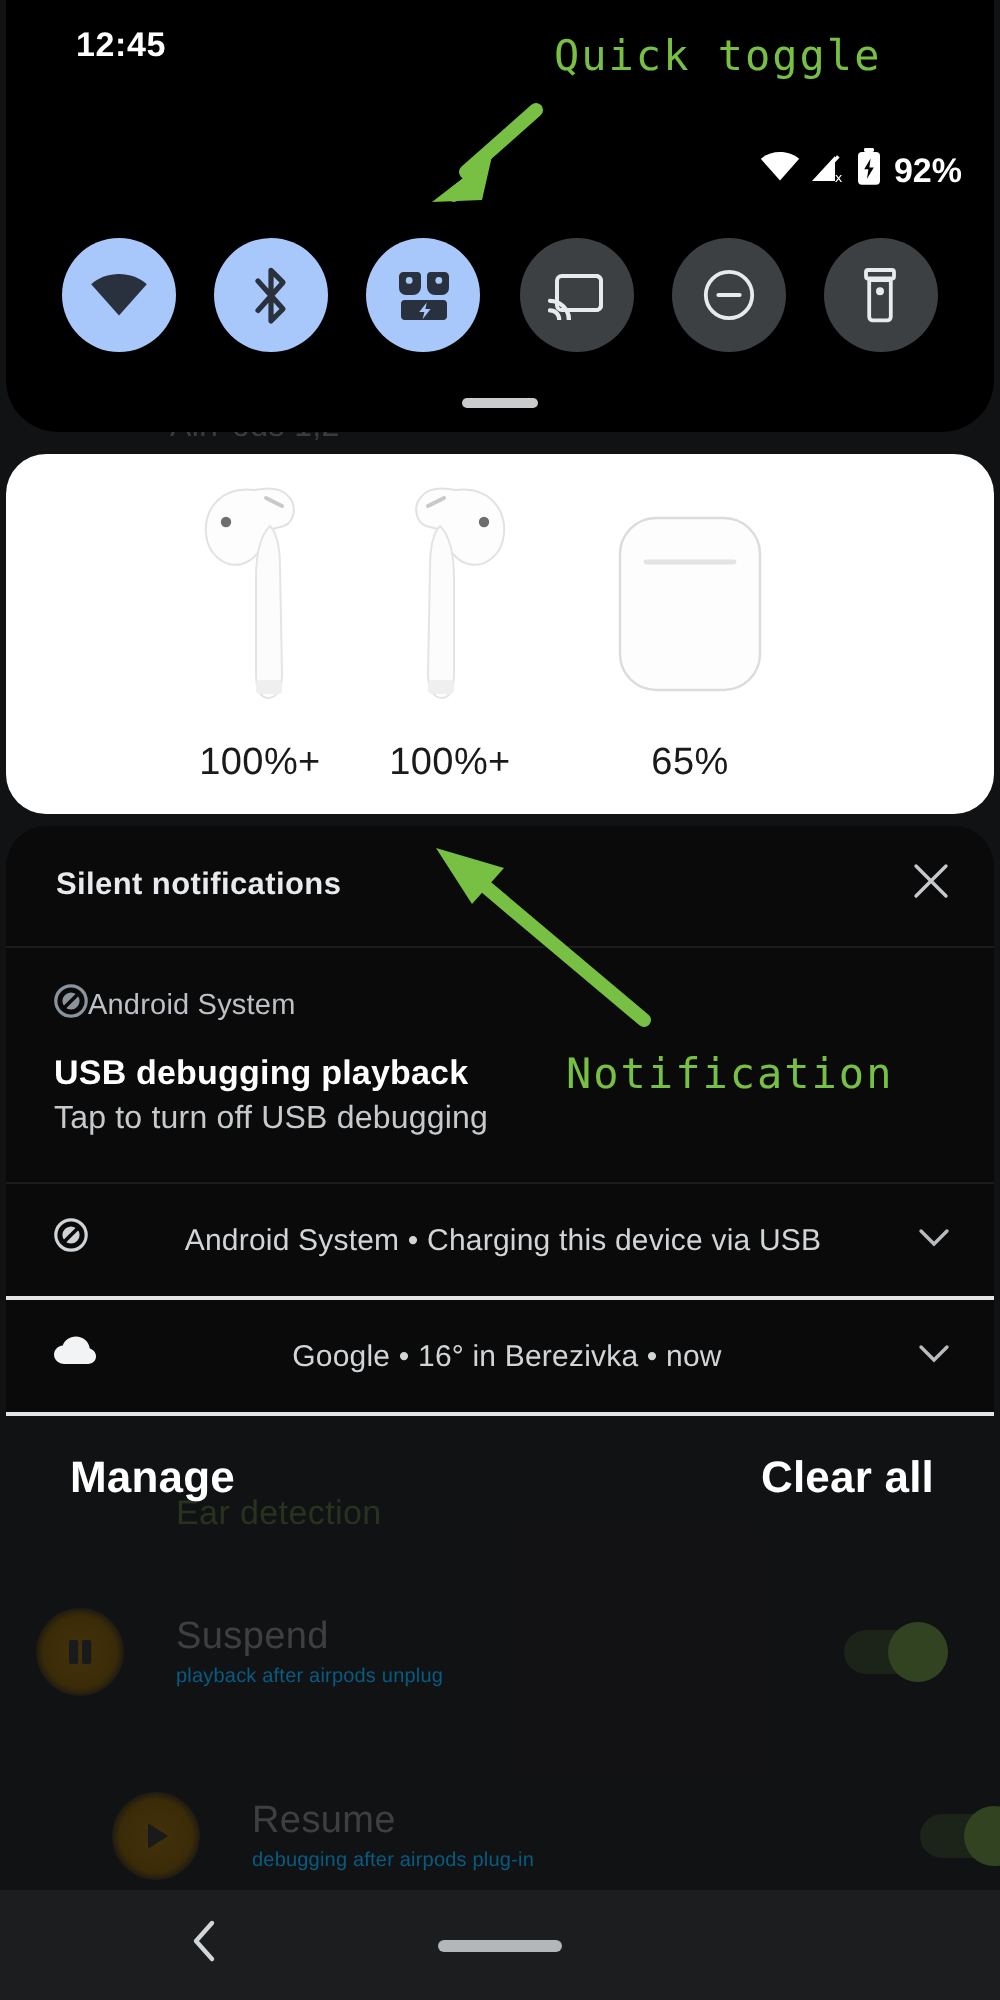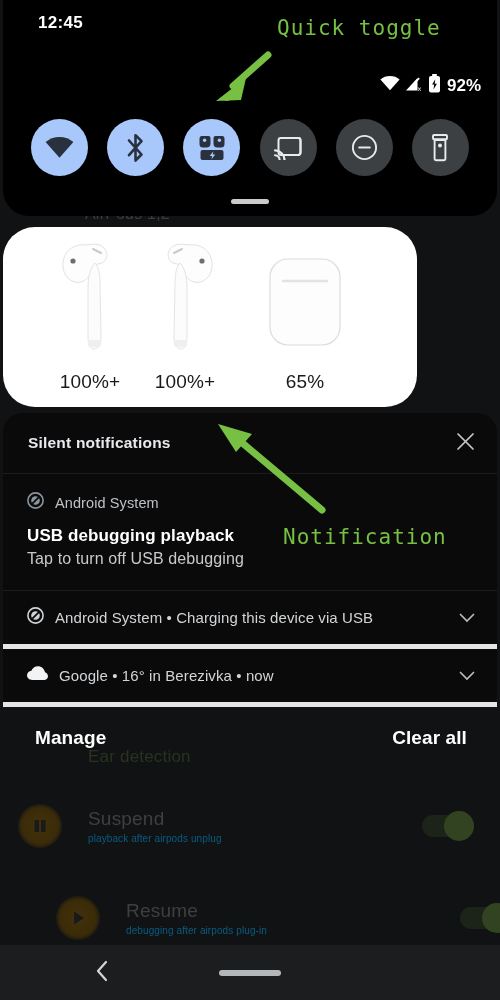--- a/index.html
+++ b/index.html
@@ -74,22 +74,22 @@
   }
   .tile.on  { background:#a8c7fa; }
   .tile.off { background:#3c4043; }
   #qs-handle {
     position:absolute; left:50%; transform:translateX(-50%); bottom:12px;
     width:38px; height:5px; border-radius:3px; background:#c9cbcd;
   }
 
   
   #pods-card {
-    position:absolute; left:3px; top:227px; width:414px; height:180px;
-    background:#fff; border-radius:32px;
+    position:absolute; left:3px; top:227px; width:494px; height:180px;
+    background:#fff; border-radius:20px;
     display:flex; align-items:flex-end; justify-content:center;
   }
   #pods-inner { display:flex; align-items:flex-end; gap:0; padding-bottom:14px; }
   .pod-col { display:flex; flex-direction:column; align-items:center; }
   .pod-col .pct { font-size:19px; color:#1a1a1a; margin-top:6px; letter-spacing:.2px; }
   .pod-col.left  { width:95px; }
   .pod-col.right { width:95px; }
   .pod-col.case  { width:145px; }
 
   
@@ -98,35 +98,35 @@
     background:#0a0a0a; overflow:hidden;
   }
   #nsec-header {
     border-radius:20px 20px 0 0; height:61px;
     display:flex; align-items:center; justify-content:space-between;
     padding:0 22px 0 25px;
     border-bottom:1px solid #1c1c1c;
   }
   #nsec-header .stitle { font-size:15.5px; font-weight:bold; color:#e8eaed; letter-spacing:.2px; }
   .notif-big { padding:18px 24px 22px 24px; border-bottom:1px solid #1c1c1c; }
-  .notif-app { display:flex; align-items:center; gap:11px; }
+  .notif-app { display:flex; align-items:center; }
   .notif-app .aname { font-size:14.5px; color:#bdc1c6; letter-spacing:.1px; }
   .notif-title { font-size:17px; font-weight:bold; color:#fff; margin-top:13px; letter-spacing:.1px; }
   .notif-body  { font-size:16px; color:#c7cacd; margin-top:4px; letter-spacing:.1px; }
   .notif-slim {
     height:58px; display:flex; align-items:center; gap:11px;
-    padding:0 22px 0 24px; border-bottom:5px solid #e5e5e5;
+    padding:0 22px 0 24px; border-bottom:2px solid #e5e5e5;text-align:center;
   }
   .notif-slim:last-child { border-bottom:none; border-radius:0 0 20px 20px; }
   .notif-slim .sline { font-size:15px; color:#d2d5d8; flex:1; letter-spacing:.1px; }
   #notif-actions {
     height:62px; display:flex; align-items:center; justify-content:space-between;
     padding:0 30px 0 32px;
   }
-  #notif-actions .act { font-size:19px; font-weight:bold; color:#fff; letter-spacing:.1px; }
+  #notif-actions .act { font-size:22px; font-weight:bold; color:#fff; letter-spacing:.1px; }
 
   
   #navbar {
     position:absolute; left:0; bottom:0; width:500px; height:55px;
     background:#1b1d1e;
   }
   #nav-back { position:absolute; left:95px; top:50%; transform:translateY(-50%); }
   #nav-home {
     position:absolute; left:50%; transform:translateX(-50%); top:50%; margin-top:-3px;
     width:62px; height:6px; border-radius:4px; background:#b4b7ba;

